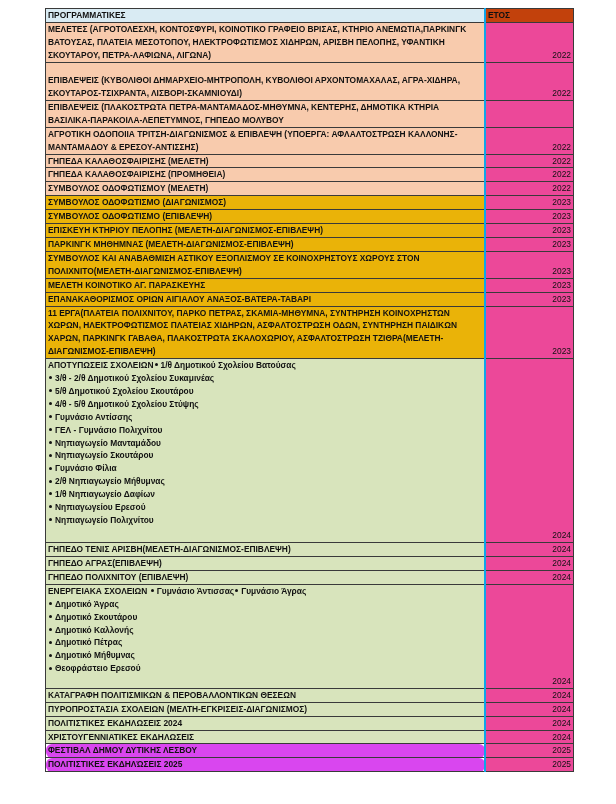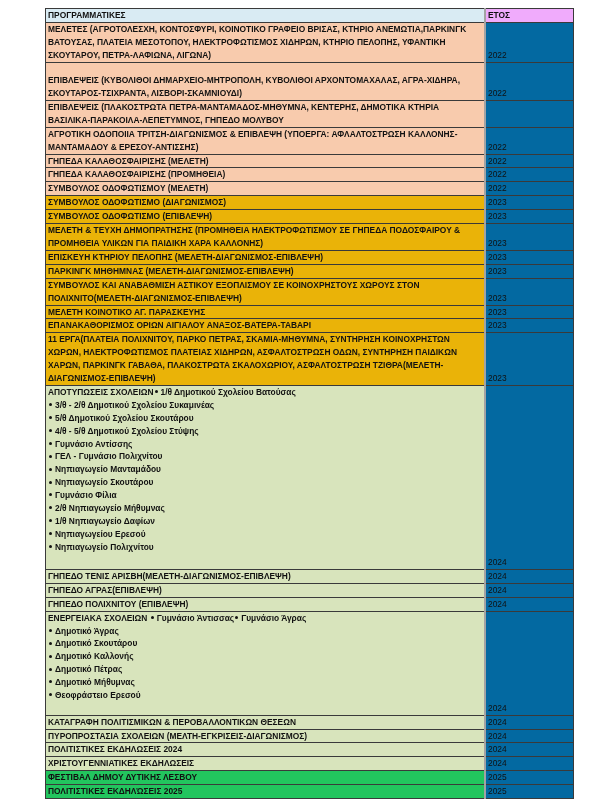--- a/index.html
+++ b/index.html
@@ -2,47 +2,47 @@
 <html><head>
 <meta charset="utf-8">
 <style>
   html, body { margin: 0; padding: 0; background: #ffffff; }
   body { width: 616px; height: 804px; position: relative; overflow: hidden;
          font-family: "Liberation Sans", "DejaVu Sans", sans-serif; }
   .sheet { position: absolute; left: 45px; top: 8px; width: 525px;
            border-collapse: collapse; table-layout: fixed; }
   .sheet td { border: 1px solid #3a3a3a; padding: 0 2px; vertical-align: bottom;
               font-size: 8.4px; font-weight: bold; line-height: 12.9px; color: #111; }
-  .sheet td.desc { width: 434px; border-right: 2px solid #a3a3a3; }
-  .sheet td.year { width: 83px; text-align: left; background: #0369a1; font-weight: normal; }
+  .sheet td.desc { width: 434px; border-right: 2px solid #0ea5e9; }
+  .sheet td.year { width: 83px; text-align: right; background: #ec4899; font-weight: normal; }
   .sheet tr.hdr td { background: #d9ebf3; height: 12px; }
-  .sheet tr.hdr td.year { text-align: left; background: #f0abfc; font-weight: bold; }
+  .sheet tr.hdr td.year { text-align: left; background: #c2410c; font-weight: bold; }
   .c2022 td.desc { background: #f8cbad; }
   .c2023 td.desc { background: #eab308; }
   .c2024 td.desc { background: #d8e4bc; }
-  .c2025 td.desc { background: #22c55e; }
+  .c2025 td.desc { background: #d946ef; border-radius: 6px; }
   .desc .line { display: block; white-space: nowrap; overflow: hidden; }
   .bullet { display: inline-block; width: 3px; height: 3px; background: #111; border-radius: 50%;
             vertical-align: middle; margin: 0 3px 2px 1px; }
   .sub-text { font-weight: bold; }
 </style>
 </head>
 <body>
 
 <table class="sheet">
   <tbody>
     <tr class="hdr">
       <td class="desc">ΠΡΟΓΡΑΜΜΑΤΙΚΕΣ</td>
       <td class="year">ΕΤΟΣ</td>
     </tr>
 
     <tr class="c2022" style="height:40px">
       <td class="desc">
         <span class="line">ΜΕΛΕΤΕΣ (ΑΓΡΟΤΟΛΕΣΧΗ, ΚΟΝΤΟΣΦΥΡΙ, ΚΟΙΝΟΤΙΚΟ ΓΡΑΦΕΙΟ ΒΡΙΣΑΣ, ΚΤΗΡΙΟ ΑΝΕΜΩΤΙΑ,ΠΑΡΚΙΝΓΚ</span>
-        <span class="line">ΒΑΤΟΥΣΑΣ, ΠΛΑΤΕΙΑ ΜΕΣΟΤΟΠΟΥ, ΗΛΕΚΤΡΟΦΩΤΙΣΜΟΣ ΧΙΔΗΡΩΝ, ΚΤΗΡΙΟ ΠΕΛΟΠΗΣ, ΥΦΑΝΤΙΚΗ</span>
+        <span class="line">ΒΑΤΟΥΣΑΣ, ΠΛΑΤΕΙΑ ΜΕΣΟΤΟΠΟΥ, ΗΛΕΚΤΡΟΦΩΤΙΣΜΟΣ ΧΙΔΗΡΩΝ, ΑΡΙΣΒΗ ΠΕΛΟΠΗΣ, ΥΦΑΝΤΙΚΗ</span>
         <span class="line">ΣΚΟΥΤΑΡΟΥ, ΠΕΤΡΑ-ΛΑΦΙΩΝΑ, ΛΙΓΩΝΑ)</span>
       </td>
       <td class="year">2022</td>
     </tr>
     <tr class="c2022" style="height:38px">
       <td class="desc">
         <span class="line">ΕΠΙΒΛΕΨΕΙΣ (ΚΥΒΟΛΙΘΟΙ ΔΗΜΑΡΧΕΙΟ-ΜΗΤΡΟΠΟΛΗ, ΚΥΒΟΛΙΘΟΙ ΑΡΧΟΝΤΟΜΑΧΑΛΑΣ, ΑΓΡΑ-ΧΙΔΗΡΑ,</span>
         <span class="line">ΣΚΟΥΤΑΡΟΣ-ΤΣΙΧΡΑΝΤΑ,  ΛΙΣΒΟΡΙ-ΣΚΑΜΝΙΟΥΔΙ)</span>
       </td>
       <td class="year">2022</td>
@@ -73,27 +73,20 @@
       <td class="desc">ΣΥΜΒΟΥΛΟΣ ΟΔΟΦΩΤΙΣΜΟΥ (ΜΕΛΕΤΗ)</td>
       <td class="year">2022</td>
     </tr>
 
     <tr class="c2023" style="height:13px">
       <td class="desc">ΣΥΜΒΟΥΛΟΣ ΟΔΟΦΩΤΙΣΜΟ (ΔΙΑΓΩΝΙΣΜΟΣ)</td>
       <td class="year">2023</td>
     </tr>
     <tr class="c2023" style="height:13px">
       <td class="desc">ΣΥΜΒΟΥΛΟΣ ΟΔΟΦΩΤΙΣΜΟ (ΕΠΙΒΛΕΨΗ)</td>
-      <td class="year">2023</td>
-    </tr>
-    <tr class="c2023" style="height:26px">
-      <td class="desc">
-        <span class="line">ΜΕΛΕΤΗ &amp; ΤΕΥΧΗ ΔΗΜΟΠΡΑΤΗΣΗΣ (ΠΡΟΜΗΘΕΙΑ ΗΛΕΚΤΡΟΦΩΤΙΣΜΟΥ ΣΕ ΓΗΠΕΔΑ ΠΟΔΟΣΦΑΙΡΟΥ &amp;</span>
-        <span class="line">ΠΡΟΜΗΘΕΙΑ ΥΛΙΚΩΝ ΓΙΑ ΠΑΙΔΙΚΗ ΧΑΡΑ ΚΑΛΛΟΝΗΣ)</span>
-      </td>
       <td class="year">2023</td>
     </tr>
     <tr class="c2023" style="height:13px">
       <td class="desc">ΕΠΙΣΚΕΥΗ ΚΤΗΡΙΟΥ ΠΕΛΟΠΗΣ (ΜΕΛΕΤΗ-ΔΙΑΓΩΝΙΣΜΟΣ-ΕΠΙΒΛΕΨΗ)</td>
       <td class="year">2023</td>
     </tr>
     <tr class="c2023" style="height:13px">
       <td class="desc">ΠΑΡΚΙΝΓΚ ΜΗΘΗΜΝΑΣ (ΜΕΛΕΤΗ-ΔΙΑΓΩΝΙΣΜΟΣ-ΕΠΙΒΛΕΨΗ)</td>
       <td class="year">2023</td>
     </tr>

